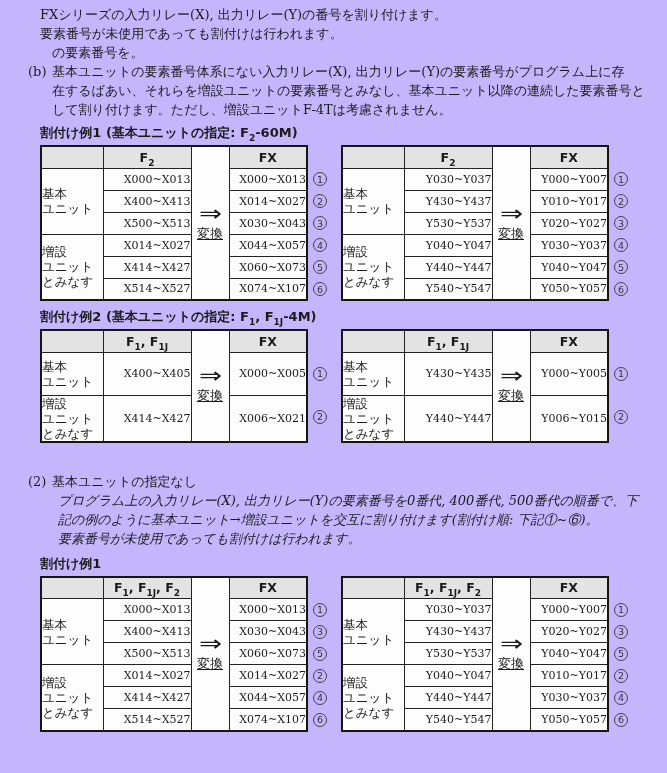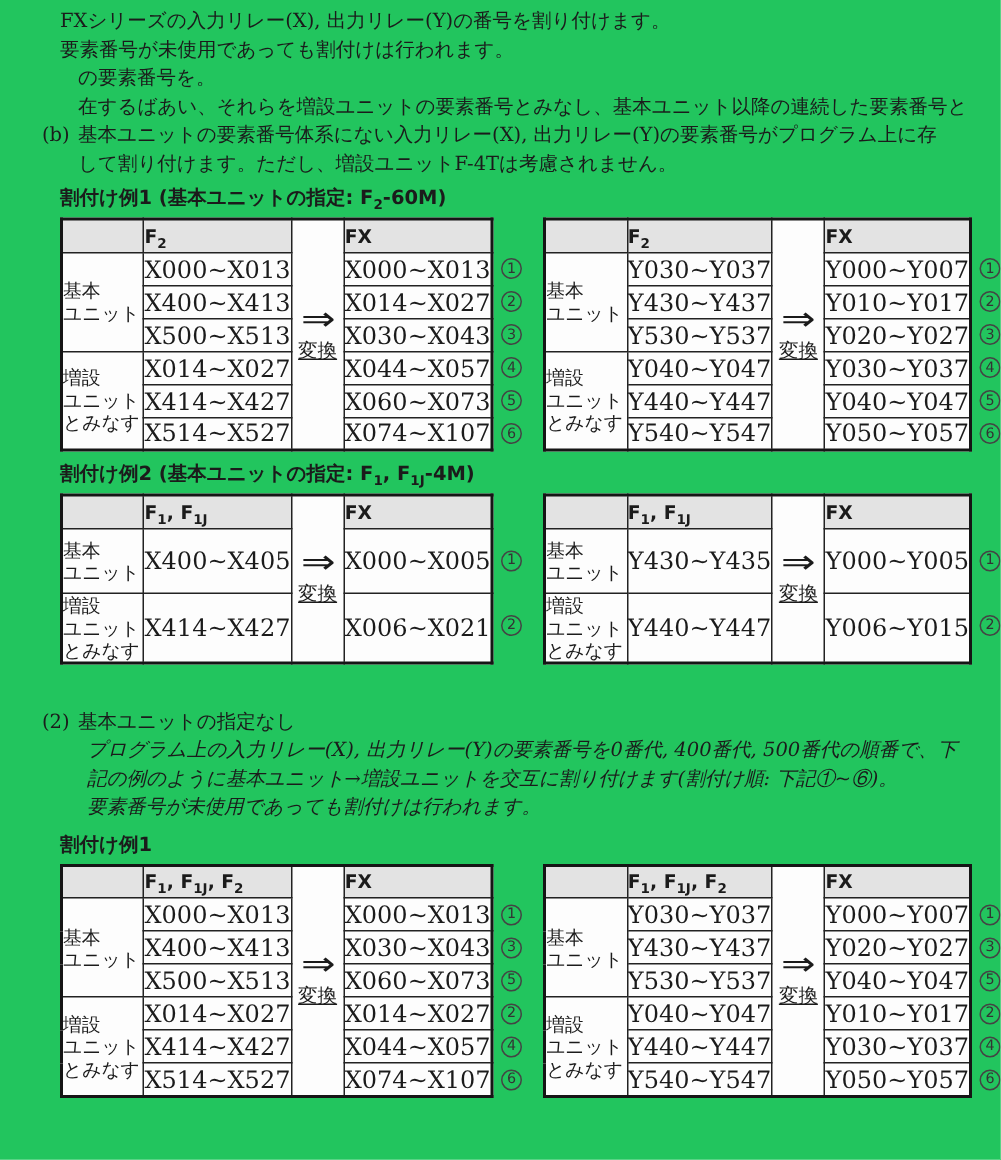--- a/index.html
+++ b/index.html
@@ -1,20 +1,20 @@
 <!DOCTYPE html>
 <html><head>
 <meta charset="utf-8">
 <style>
   * { box-sizing: border-box; }
   html,body { margin:0; padding:0; }
   body { background:#ffffff; }
   .page {
     position:relative; width:667px; height:773px; overflow:hidden;
-    background:#22c55e; color:#1b1b1b;
+    background:#c4b5fd; color:#1b1b1b;
     font-family:"DejaVu Serif","Liberation Serif",serif;
     font-size:13px; padding-top:5px;
   }
   .line { line-height:19px; white-space:nowrap; }
   .intro { margin-left:40px; }
   .item { margin-left:52px; }
   .marker { display:inline-block; width:24px; margin-left:-24px; }
   .s2para { margin-left:58px;font-style:italic; }
   .exh {
     margin:8px 0 4px 40px; font-size:13px; line-height:16px;
@@ -27,29 +27,29 @@
   .tblock { display:flex; align-items:flex-start; }
   table.dtable {
     border-collapse:collapse; table-layout:fixed;
     border:2.5px solid #151515; background:#fdfdfd;
   }
   .dtable th, .dtable td { border:1px solid #222; padding:0; }
   .c-lab { width:62px; } .c-f { width:88px; } .c-arr { width:38px; } .c-fx { width:78px; }
   .dtable tr { height:22px; }
   table.t2 tr.b { height:43px; }
   .col-h {
-    background:#e3e3e3; text-align:left; font-weight:bold; font-size:12.5px;
+    background:#e3e3e3; text-align:center; font-weight:bold; font-size:12.5px;
     font-family:"DejaVu Sans","Liberation Sans",sans-serif;
   }
   .lab-h { background:#e3e3e3; }
   .lab {
     text-align:left; vertical-align:middle; padding-left:5px;
     font-size:12.5px; line-height:15px; white-space:pre-line;margin-left:24px;
   }
-  .val { text-align:left; vertical-align:middle; font-size:16px; white-space:nowrap; }
+  .val { text-align:right; vertical-align:middle; font-size:11px; white-space:nowrap; }
   .arr-cell { text-align:center; vertical-align:middle; background:#fdfdfd; }
   .arr {
     font-size:22px; line-height:20px; font-family:"DejaVu Sans","Liberation Sans",sans-serif;
     transform:scaleX(1.25);
   }
   .conv { font-size:13px; margin-top:1px;text-decoration:underline; }
   .circles { display:flex; flex-direction:column; margin-left:5px; padding-top:23px; }
   .cslot { height:22px; display:flex; align-items:center; }
   .circles.big .cslot { height:43px; }
   .circ {
@@ -68,22 +68,22 @@
   <div class="intro">
     <div class="line">FXシリーズの入力リレー(X), 出力リレー(Y)の番号を割り付けます。</div>
     <div class="line">要素番号が未使用であっても割付けは行われます。</div>
   </div>
 
   <div class="item">
     <div class="line">の要素番号を。</div>
   </div>
 
   <div class="item">
+    <div class="line"><span class="marker">(b)</span><span>基本ユニットの要素番号体系にない入力リレー(X), 出力リレー(Y)の要素番号がプログラム上に存</span></div>
     <div class="line">在するばあい、それらを増設ユニットの要素番号とみなし、基本ユニット以降の連続した要素番号と</div>
-    <div class="line"><span class="marker">(b)</span><span>基本ユニットの要素番号体系にない入力リレー(X), 出力リレー(Y)の要素番号がプログラム上に存</span></div>
     <div class="line">して割り付けます。ただし、増設ユニットF-4Tは考慮されません。</div>
   </div>
 
   <h3 class="exh exh1"><span>割付け例1 (基本ユニットの指定: F</span><sub>2</sub><span>-60M)</span></h3>
 
   <div class="pair">
 
     <div class="tblock">
       <table class="dtable t6">
         <colgroup>

